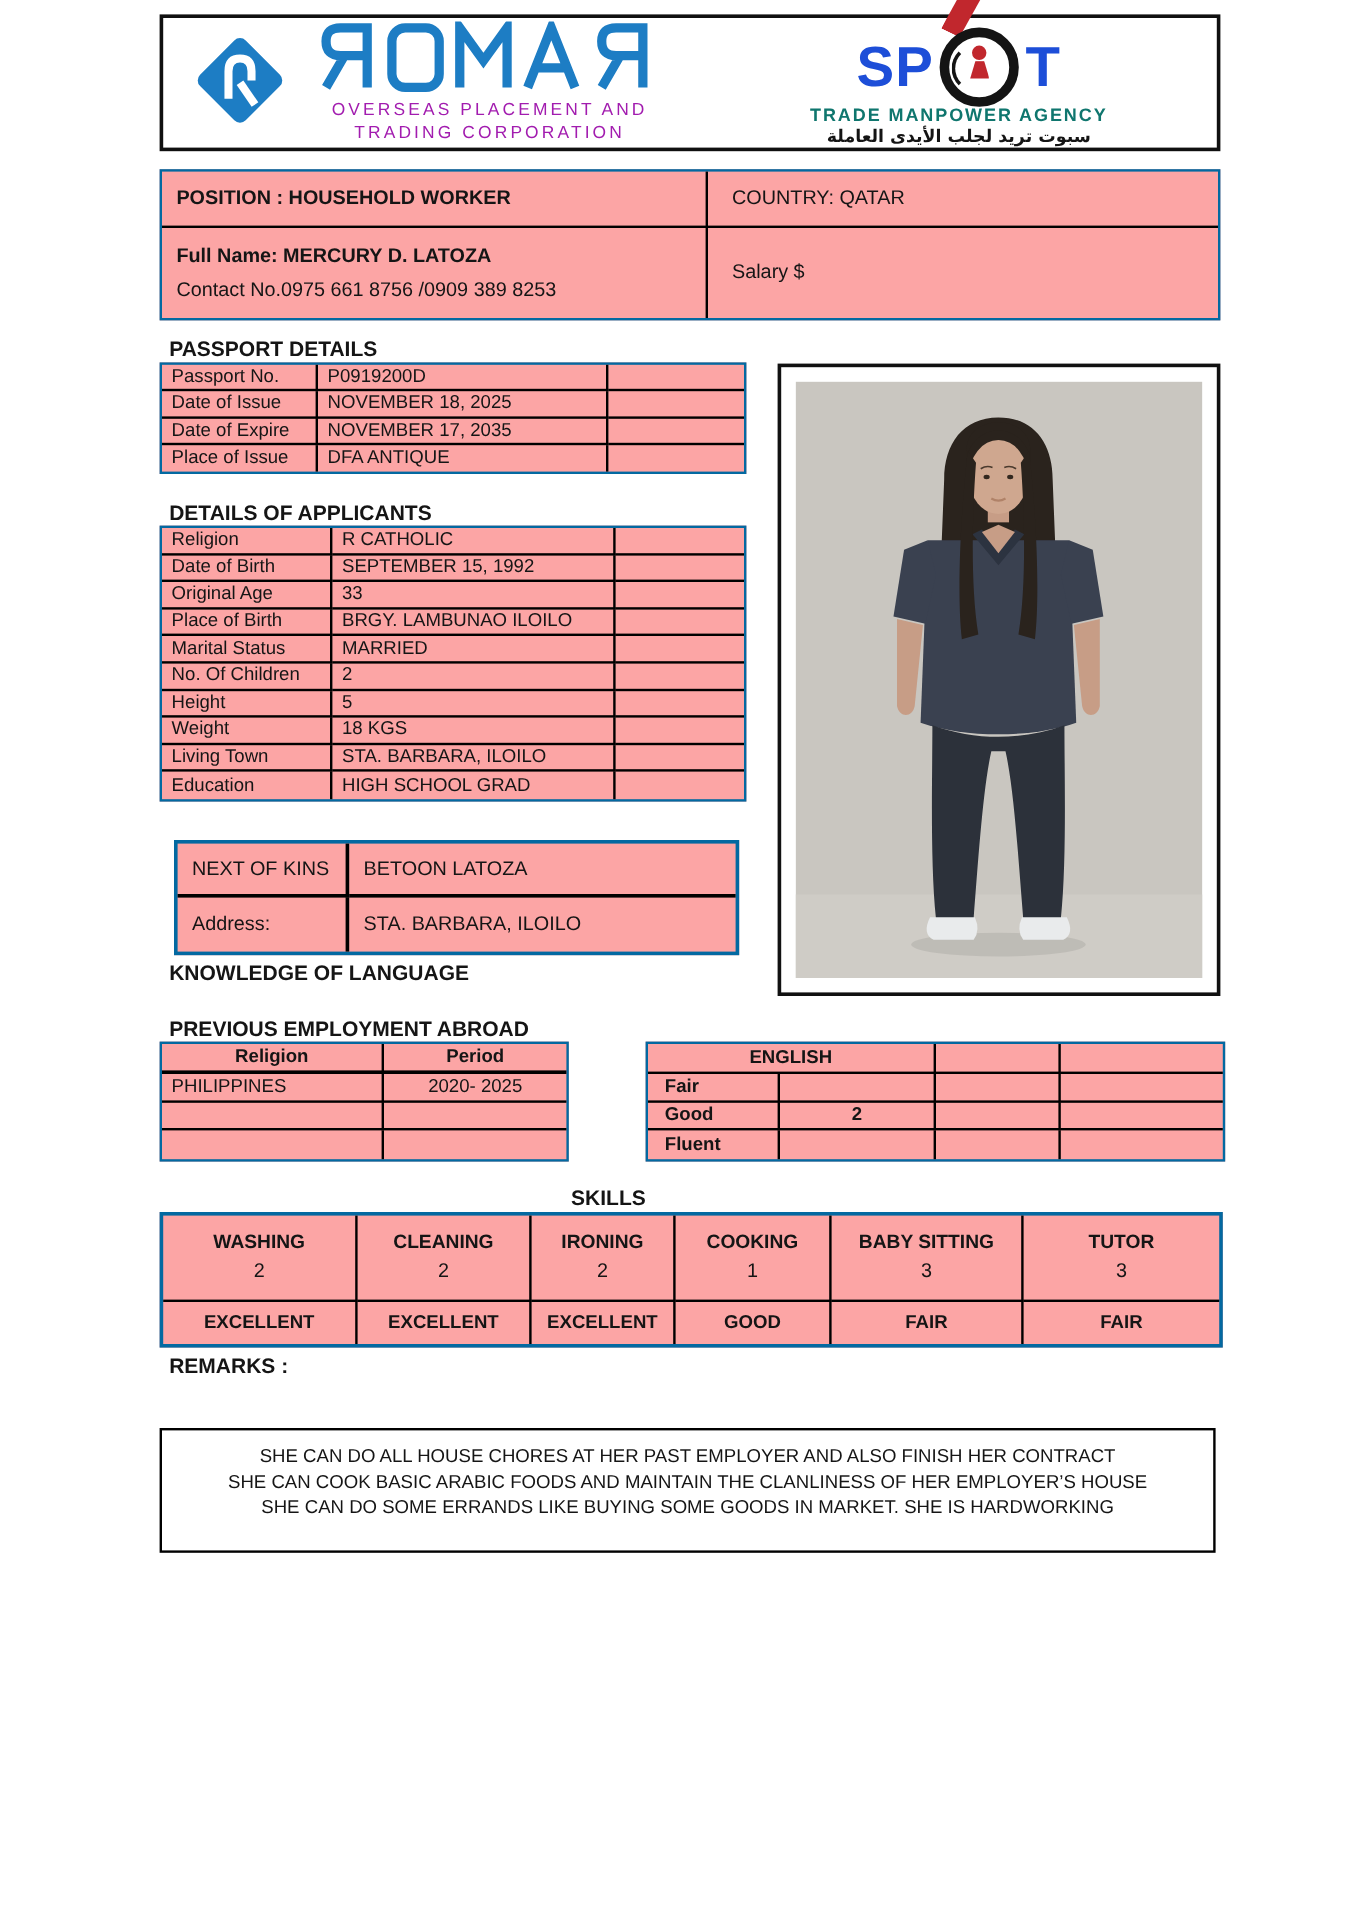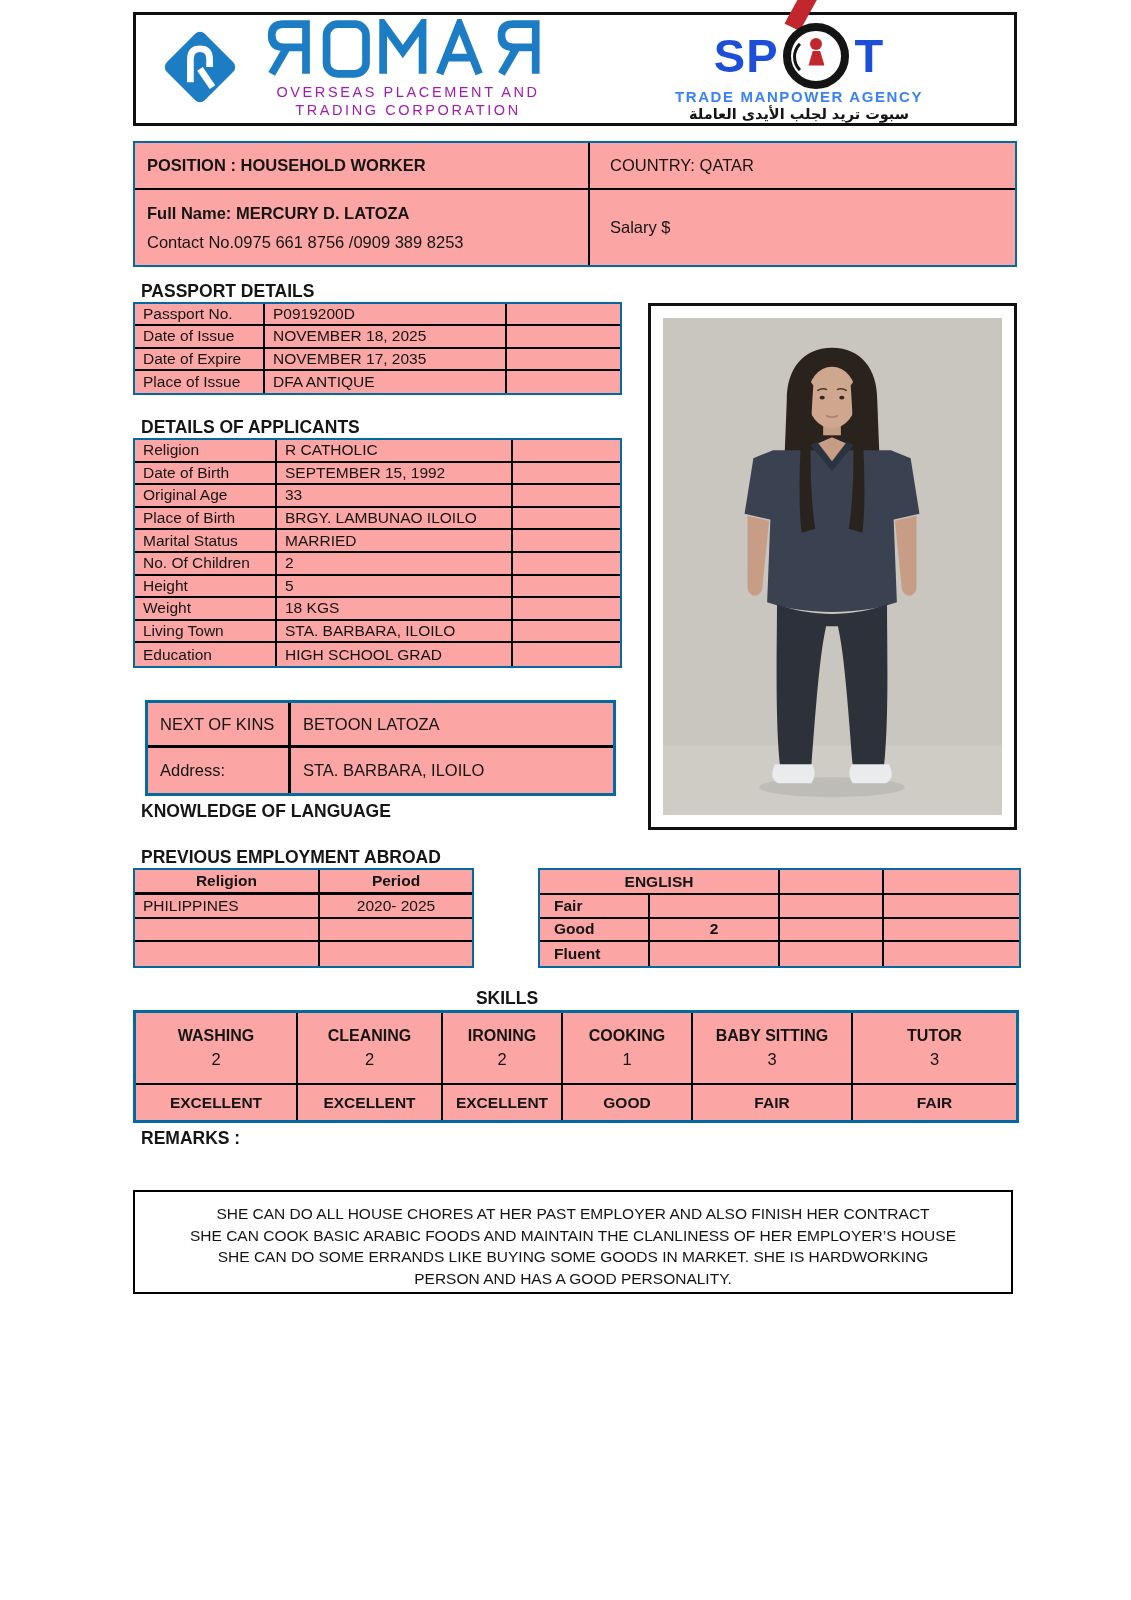--- a/index.html
+++ b/index.html
@@ -17,21 +17,21 @@
   .romar-word{color:#1d7dc4;}
   .romar-sub{color:#a21caf;font-size:14.5px;letter-spacing:2.6px;line-height:1.25;text-align:center;white-space:nowrap;}
   .spot{flex:1;display:flex;flex-direction:column;align-items:center;justify-content:center;position:relative;padding-right:6px;}
   .spot-row{display:flex;align-items:center;gap:5px;height:58px;margin-top:10px;}
   .spot-sp,.spot-t{color:#1d4ed8;font-size:47px;font-weight:800;letter-spacing:1px;line-height:1;}
   .spot-circle{width:50px;height:50px;border:8px solid #141414;border-radius:50%;position:relative;background:#fff;}
   .spot-arc{position:absolute;left:2px;top:6px;width:34px;height:34px;border:3px solid transparent;border-left-color:#141414;border-radius:50%;}
   .spot-head{position:absolute;left:19px;top:7px;width:12px;height:12px;border-radius:50%;background:#c1272d;}
   .spot-body{position:absolute;left:17px;top:20px;width:16px;height:15px;background:#c1272d;clip-path:polygon(28% 0,72% 0,100% 100%,0 100%);}
   .spot-handle{position:absolute;left:206px;top:-42px;width:20px;height:58px;background:#c1272d;transform:rotate(26deg);clip-path:polygon(15% 0,100% 0,85% 100%,0 100%);}
-  .spot-tagline{font-size:15px;font-weight:800;letter-spacing:1.6px;color:#3b82f6;margin-top:3px;white-space:nowrap;}
+  .spot-tagline{font-size:15px;font-weight:800;letter-spacing:1.6px;color:#0f766e;margin-top:3px;white-space:nowrap;}
   .spot-arabic{font-family:"DejaVu Sans",sans-serif;font-size:14.5px;font-weight:700;color:#141414;margin-top:1px;}
 
   
   .g{display:grid;border:2px solid #0369a1;background:#fca5a5;}
   .g>div{border-right:2px solid #000;border-bottom:2px solid #000;display:flex;align-items:center;font-size:15.5px;overflow:hidden;white-space:nowrap;}
   .g>div.lc{border-right:none;}
   .g>div.lr{border-bottom:none;}
   .padl{padding-left:8px;}
   .ctr{justify-content:center;}
 
@@ -298,14 +298,13 @@
   <div class="sk-rating lr">GOOD</div>
   <div class="sk-rating lr">FAIR</div>
   <div class="sk-rating lc lr">FAIR</div>
 </div>
 
 <div class="abs section-h" style="left:141px;top:1128px;">REMARKS :</div>
 <div class="abs remarks-box">
   <div>SHE CAN DO ALL HOUSE CHORES AT HER PAST EMPLOYER AND ALSO FINISH HER CONTRACT</div>
   <div>SHE CAN COOK BASIC ARABIC FOODS AND MAINTAIN THE CLANLINESS OF HER EMPLOYER’S HOUSE</div>
   <div>SHE CAN DO SOME ERRANDS LIKE BUYING SOME GOODS IN MARKET. SHE IS HARDWORKING</div>
-  <div>PERSON AND HAS A GOOD PERSONALITY.</div>
 </div>
 
 </body></html>

